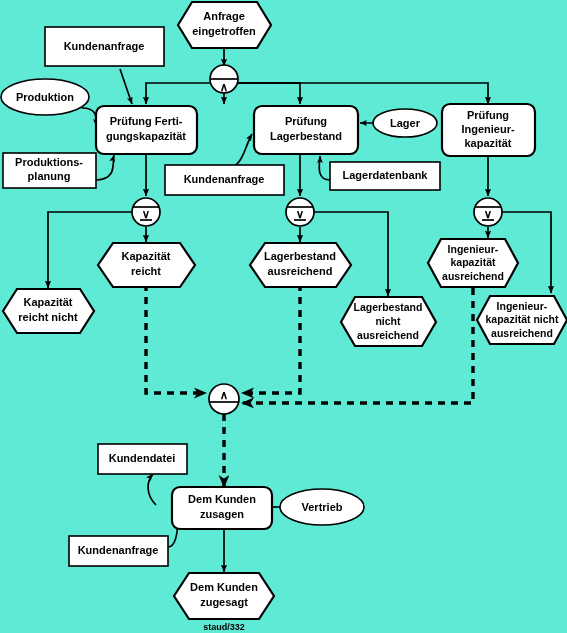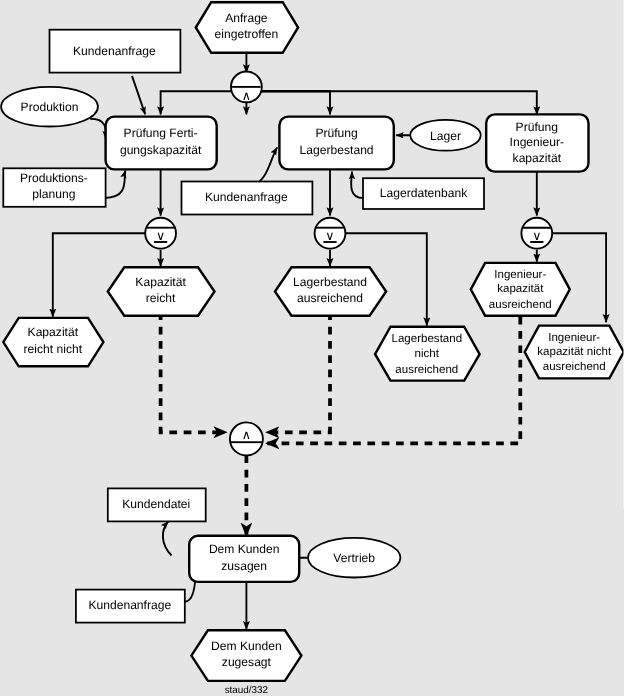--- a/index.html
+++ b/index.html
@@ -8,22 +8,23 @@
     padding: 0;
     background: #ffffff;
   }
   body {
     font-family: "Liberation Sans", sans-serif;
   }
   #diagram-root {
     position: relative;
     width: 567px;
     height: 633px;
-    background: #e5e5e5;
+    background: #5eead4;
     overflow: hidden;
+    font-weight: bold;
   }
   #epc-svg {
     position: absolute;
     left: 0;
     top: 0;
     width: 567px;
     height: 633px;
   }
   .shape-text {
     font-family: "Liberation Sans", sans-serif;

